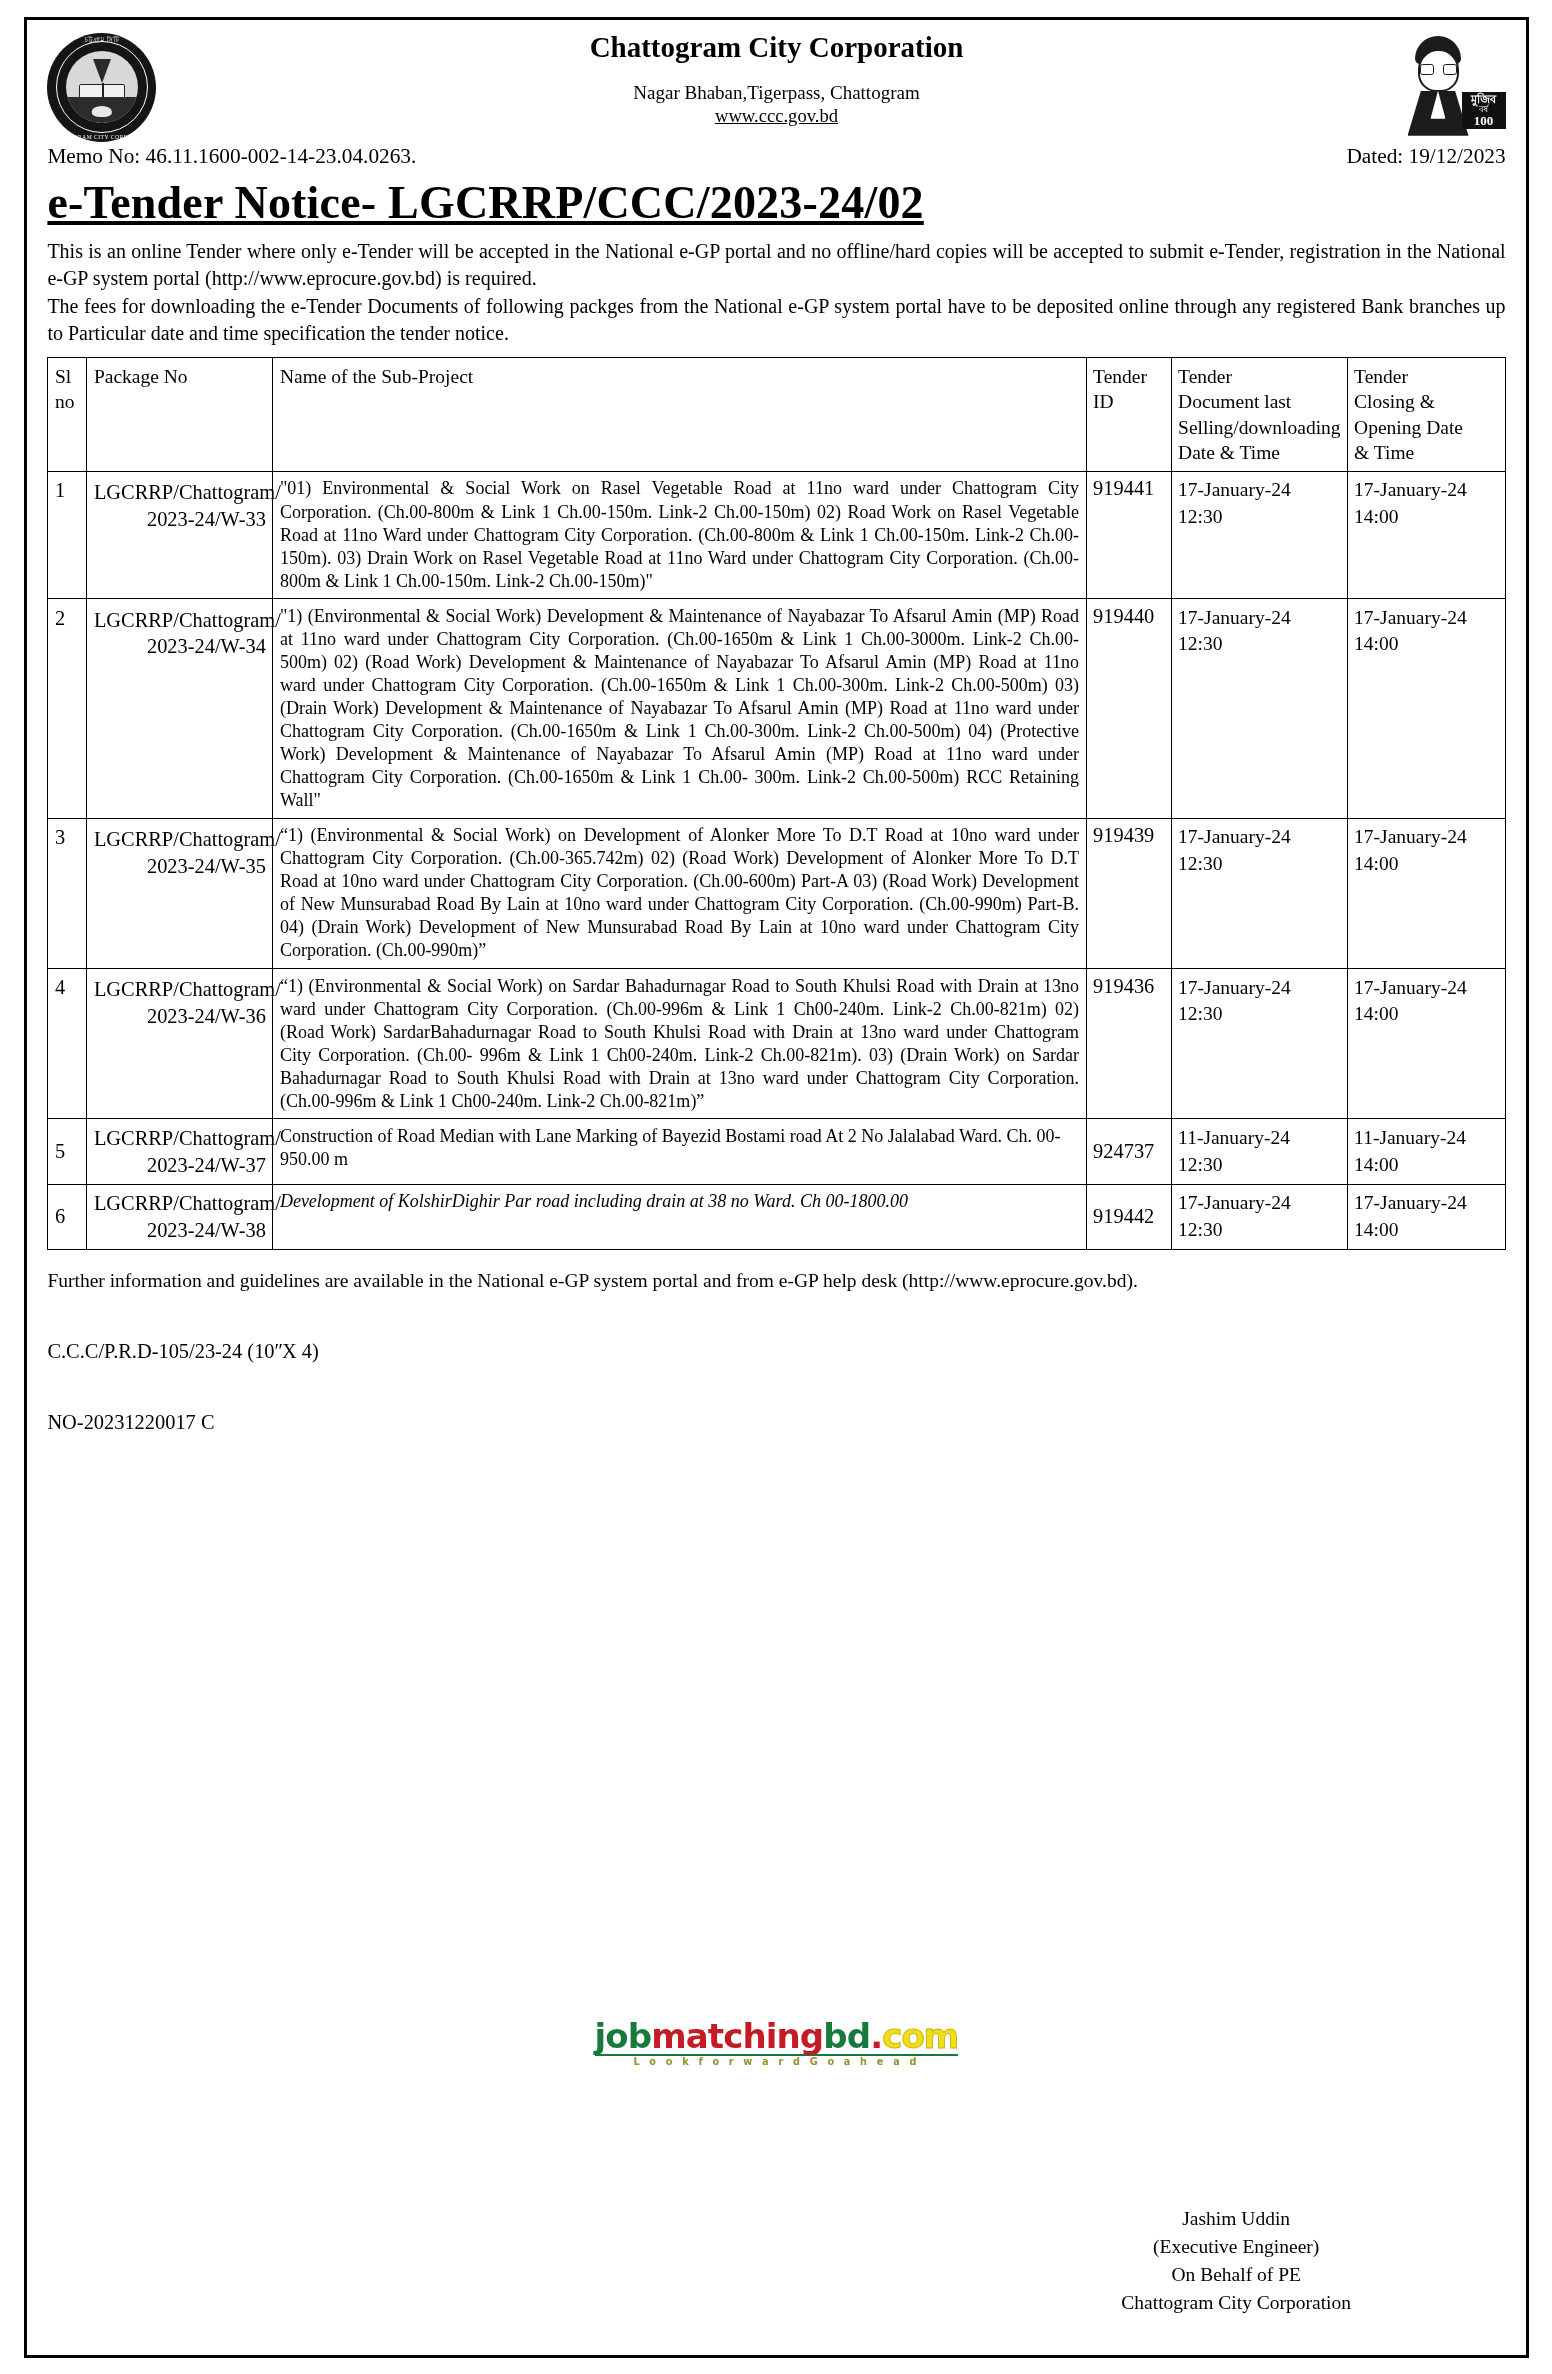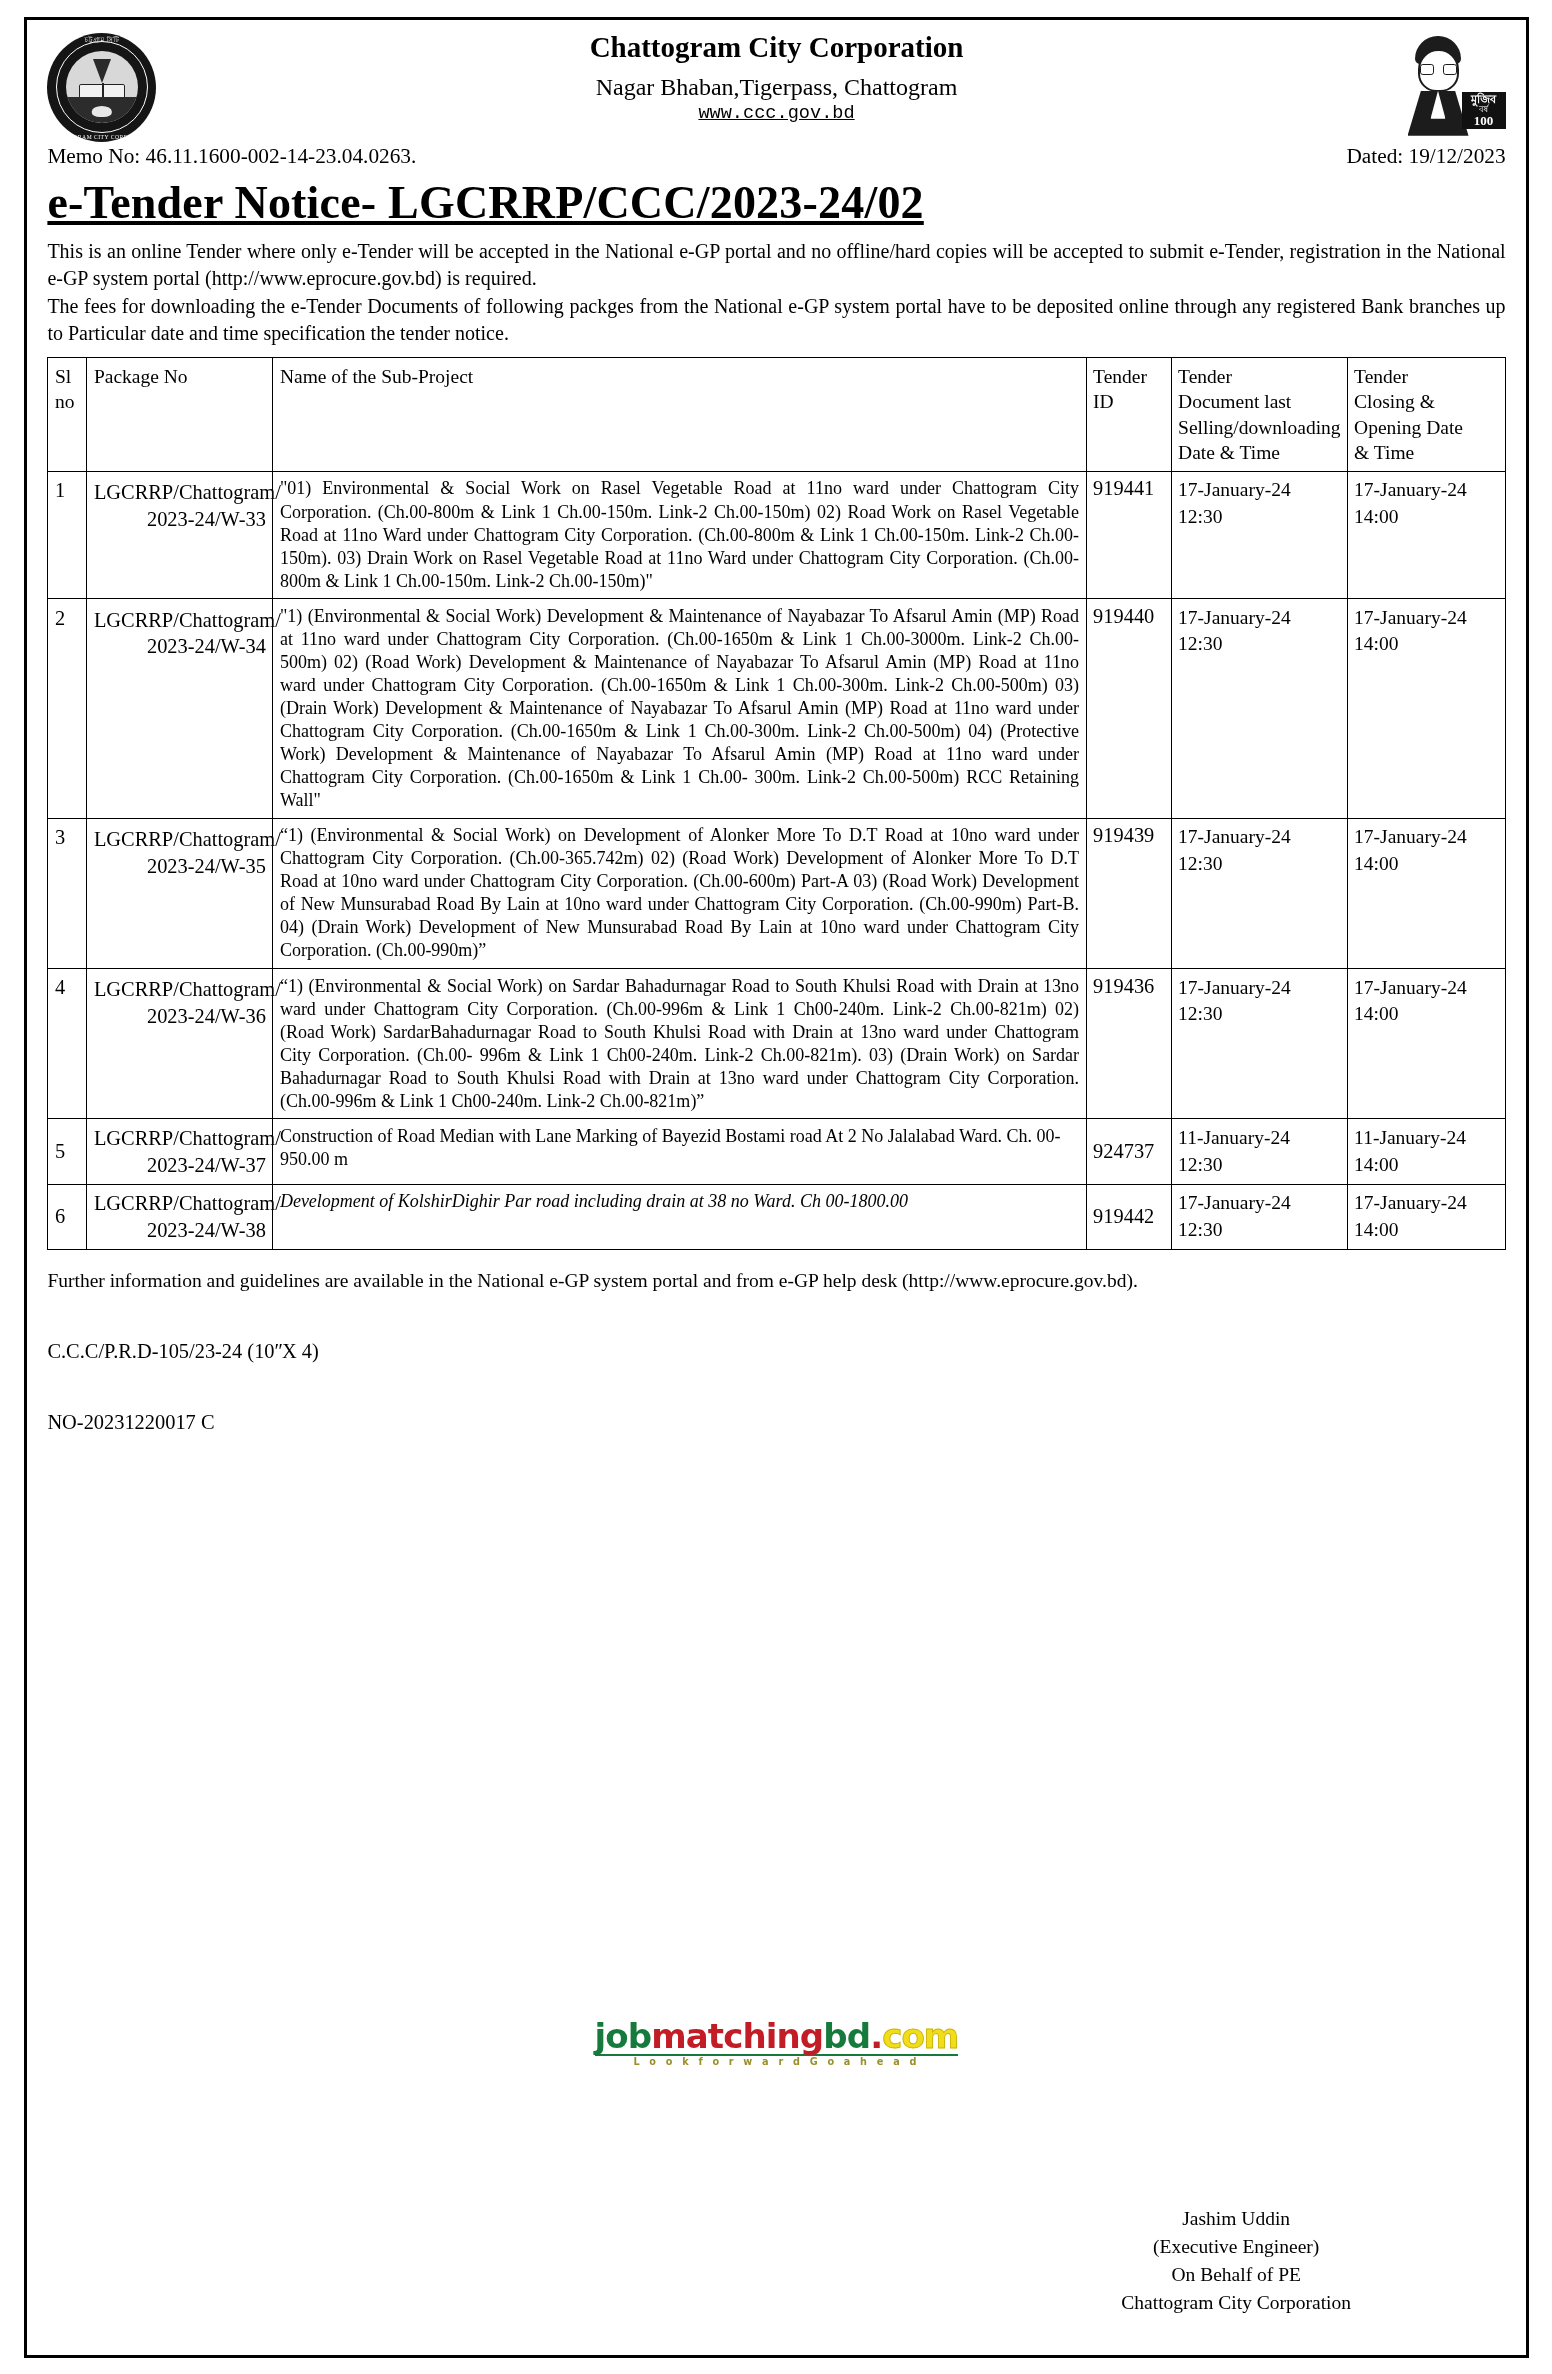--- a/index.html
+++ b/index.html
@@ -25,22 +25,22 @@
 
   
   .hdr { display:flex; align-items:flex-start; }
   .hdr-left { width:139px; flex:0 0 139px; padding-top:3.7px; }
   .hdr-mid { flex:1 1 auto; text-align:center; }
   .hdr-right { width:139px; flex:0 0 139px; display:flex; justify-content:flex-end; padding-top:3.7px;}
   .gov-line {
     font-size:33px; font-weight:bold; line-height:1.12; letter-spacing:-0.2px;
   }
   .ccc-line { font-size:29px; font-weight:bold; line-height:1.2; margin-top:0.9px;}
-  .addr-line { font-size:24px; line-height:1.25; margin-top:7px; }
-  .web-line { font-size:18.6px; line-height:1.2; text-decoration:underline; margin-top:0.9px;font-family:Liberation Mono, monospace;}
+  .addr-line { font-size:19px; line-height:1.25; margin-top:16px; }
+  .web-line { font-size:18.6px; line-height:1.2; text-decoration:underline; margin-top:0.9px;}
 
   
   .crest { width:109px; height:109px; position:relative; }
   .crest .ring {
     position:absolute; inset:0; border-radius:50%;
     background:#151515;
   }
   .crest .ring2 {
     position:absolute; inset:8.3px; border-radius:50%;
     border:1.9px solid #fff;

